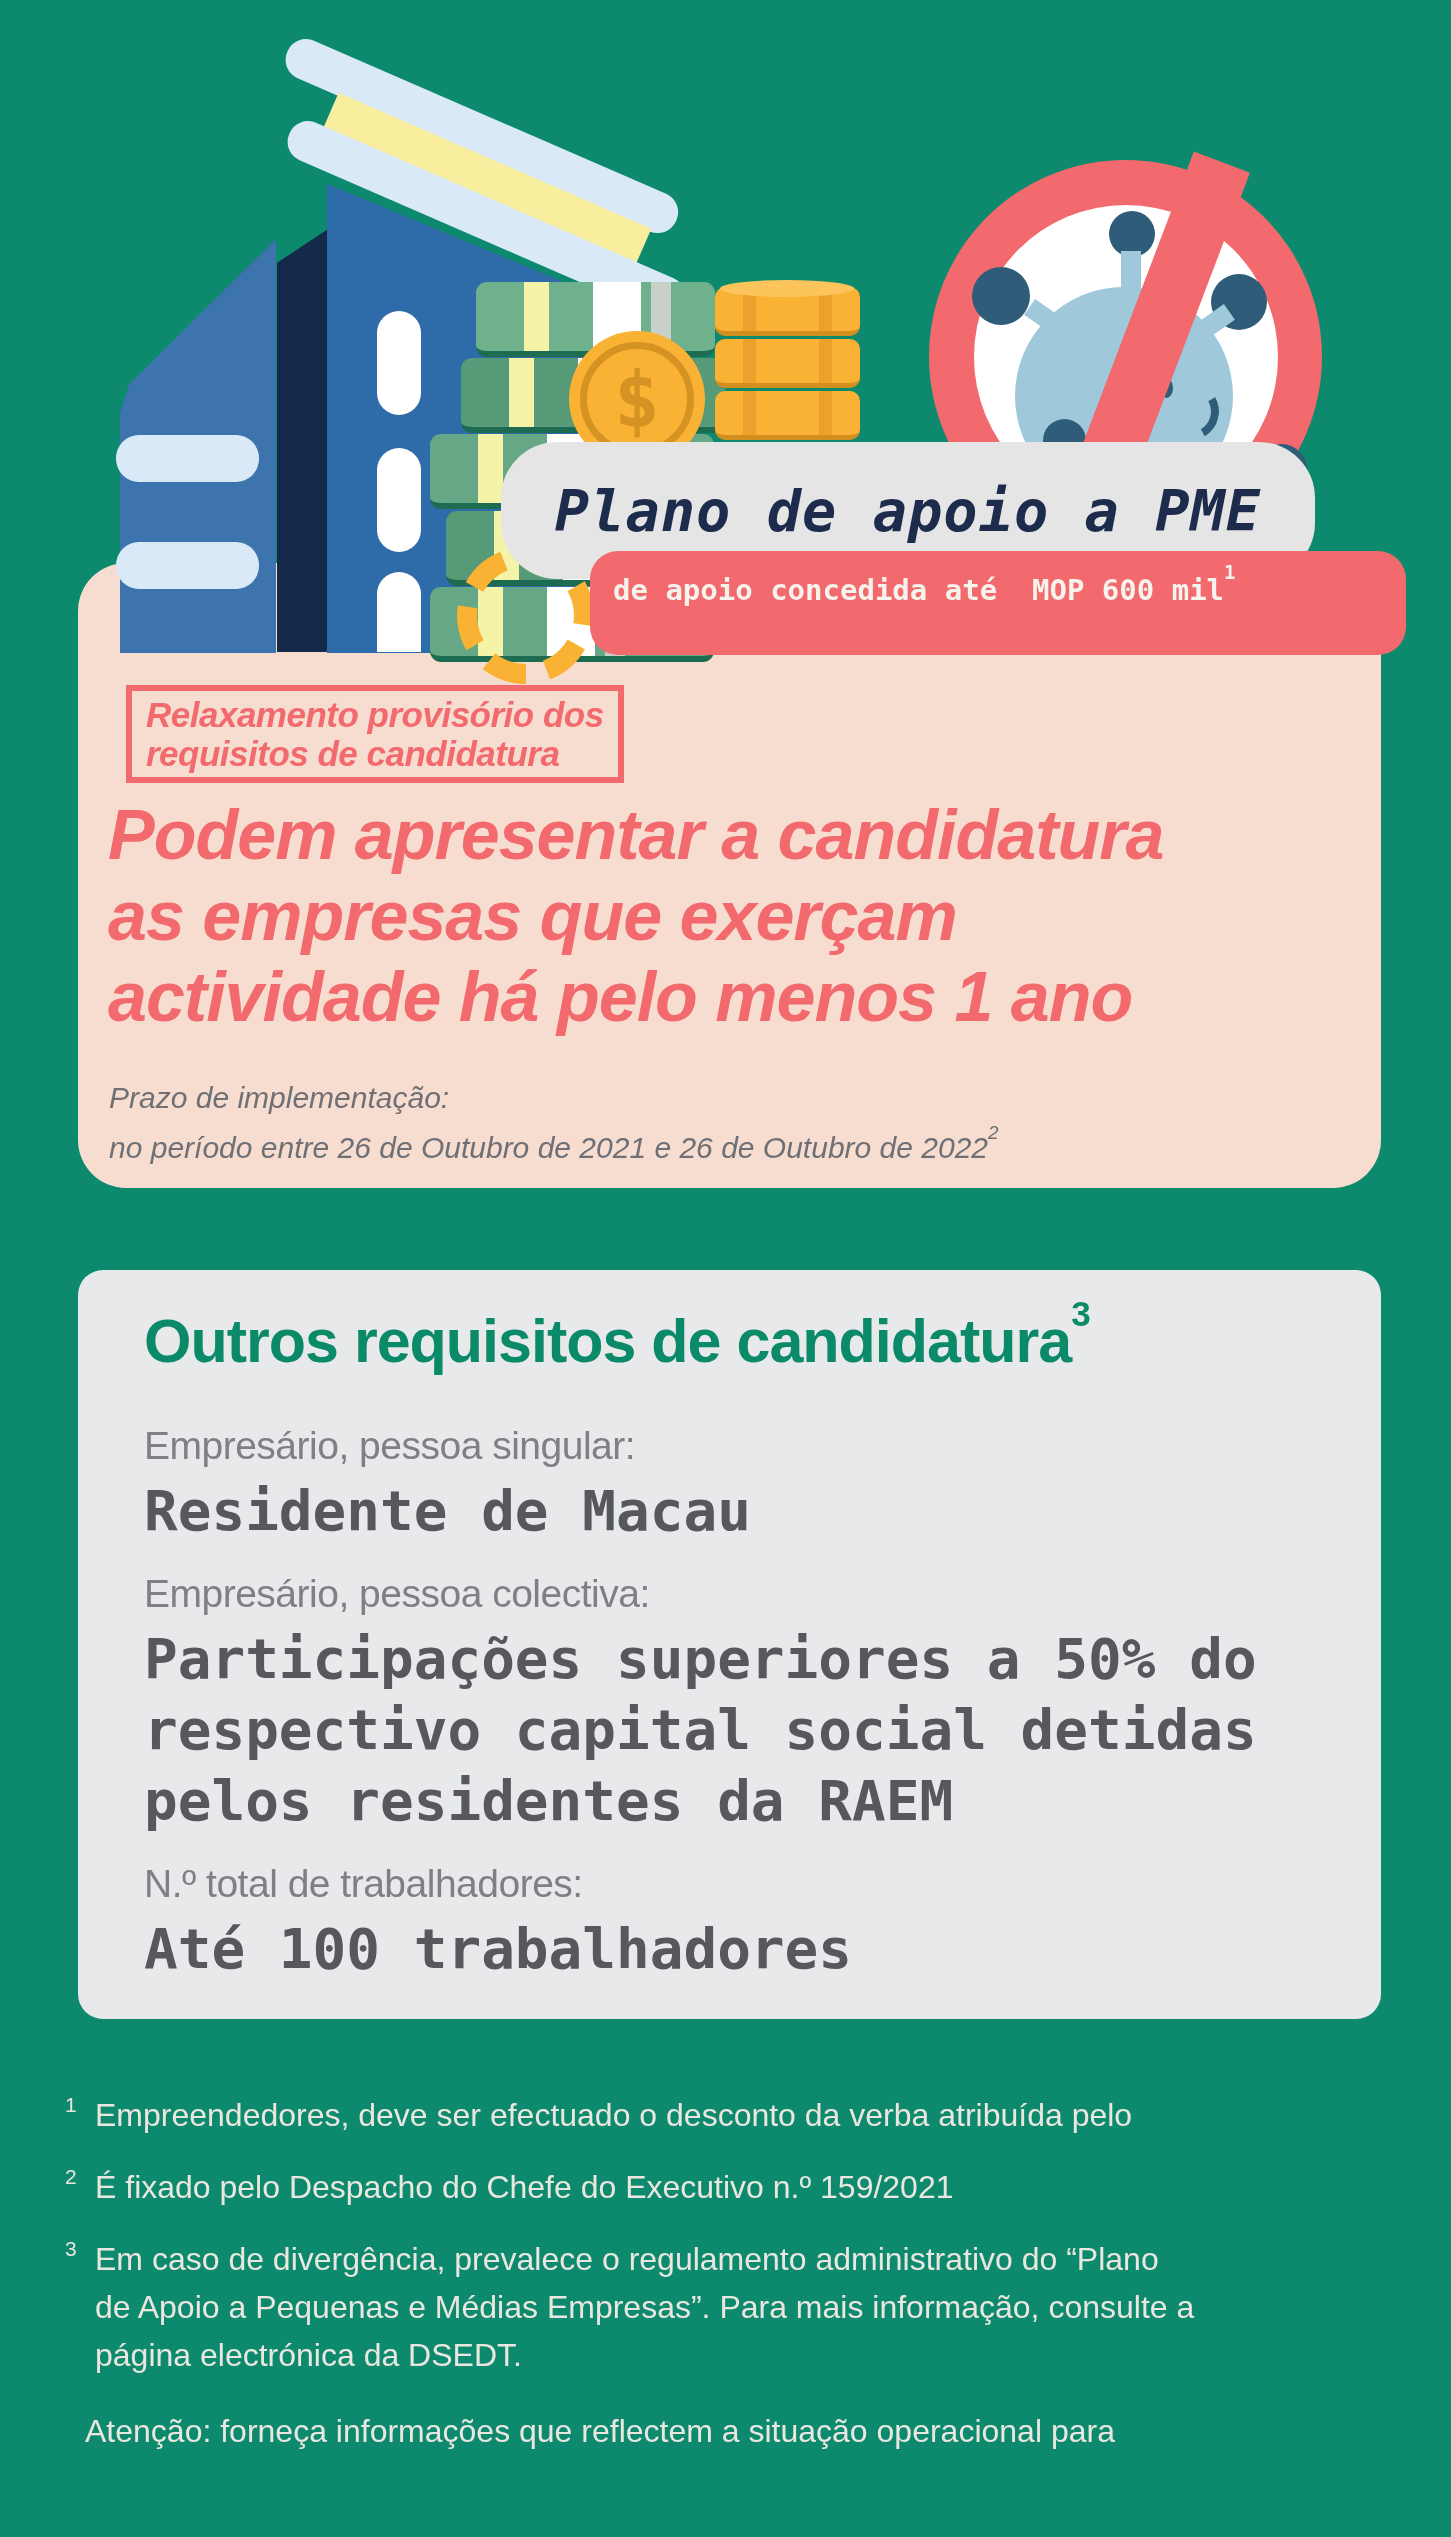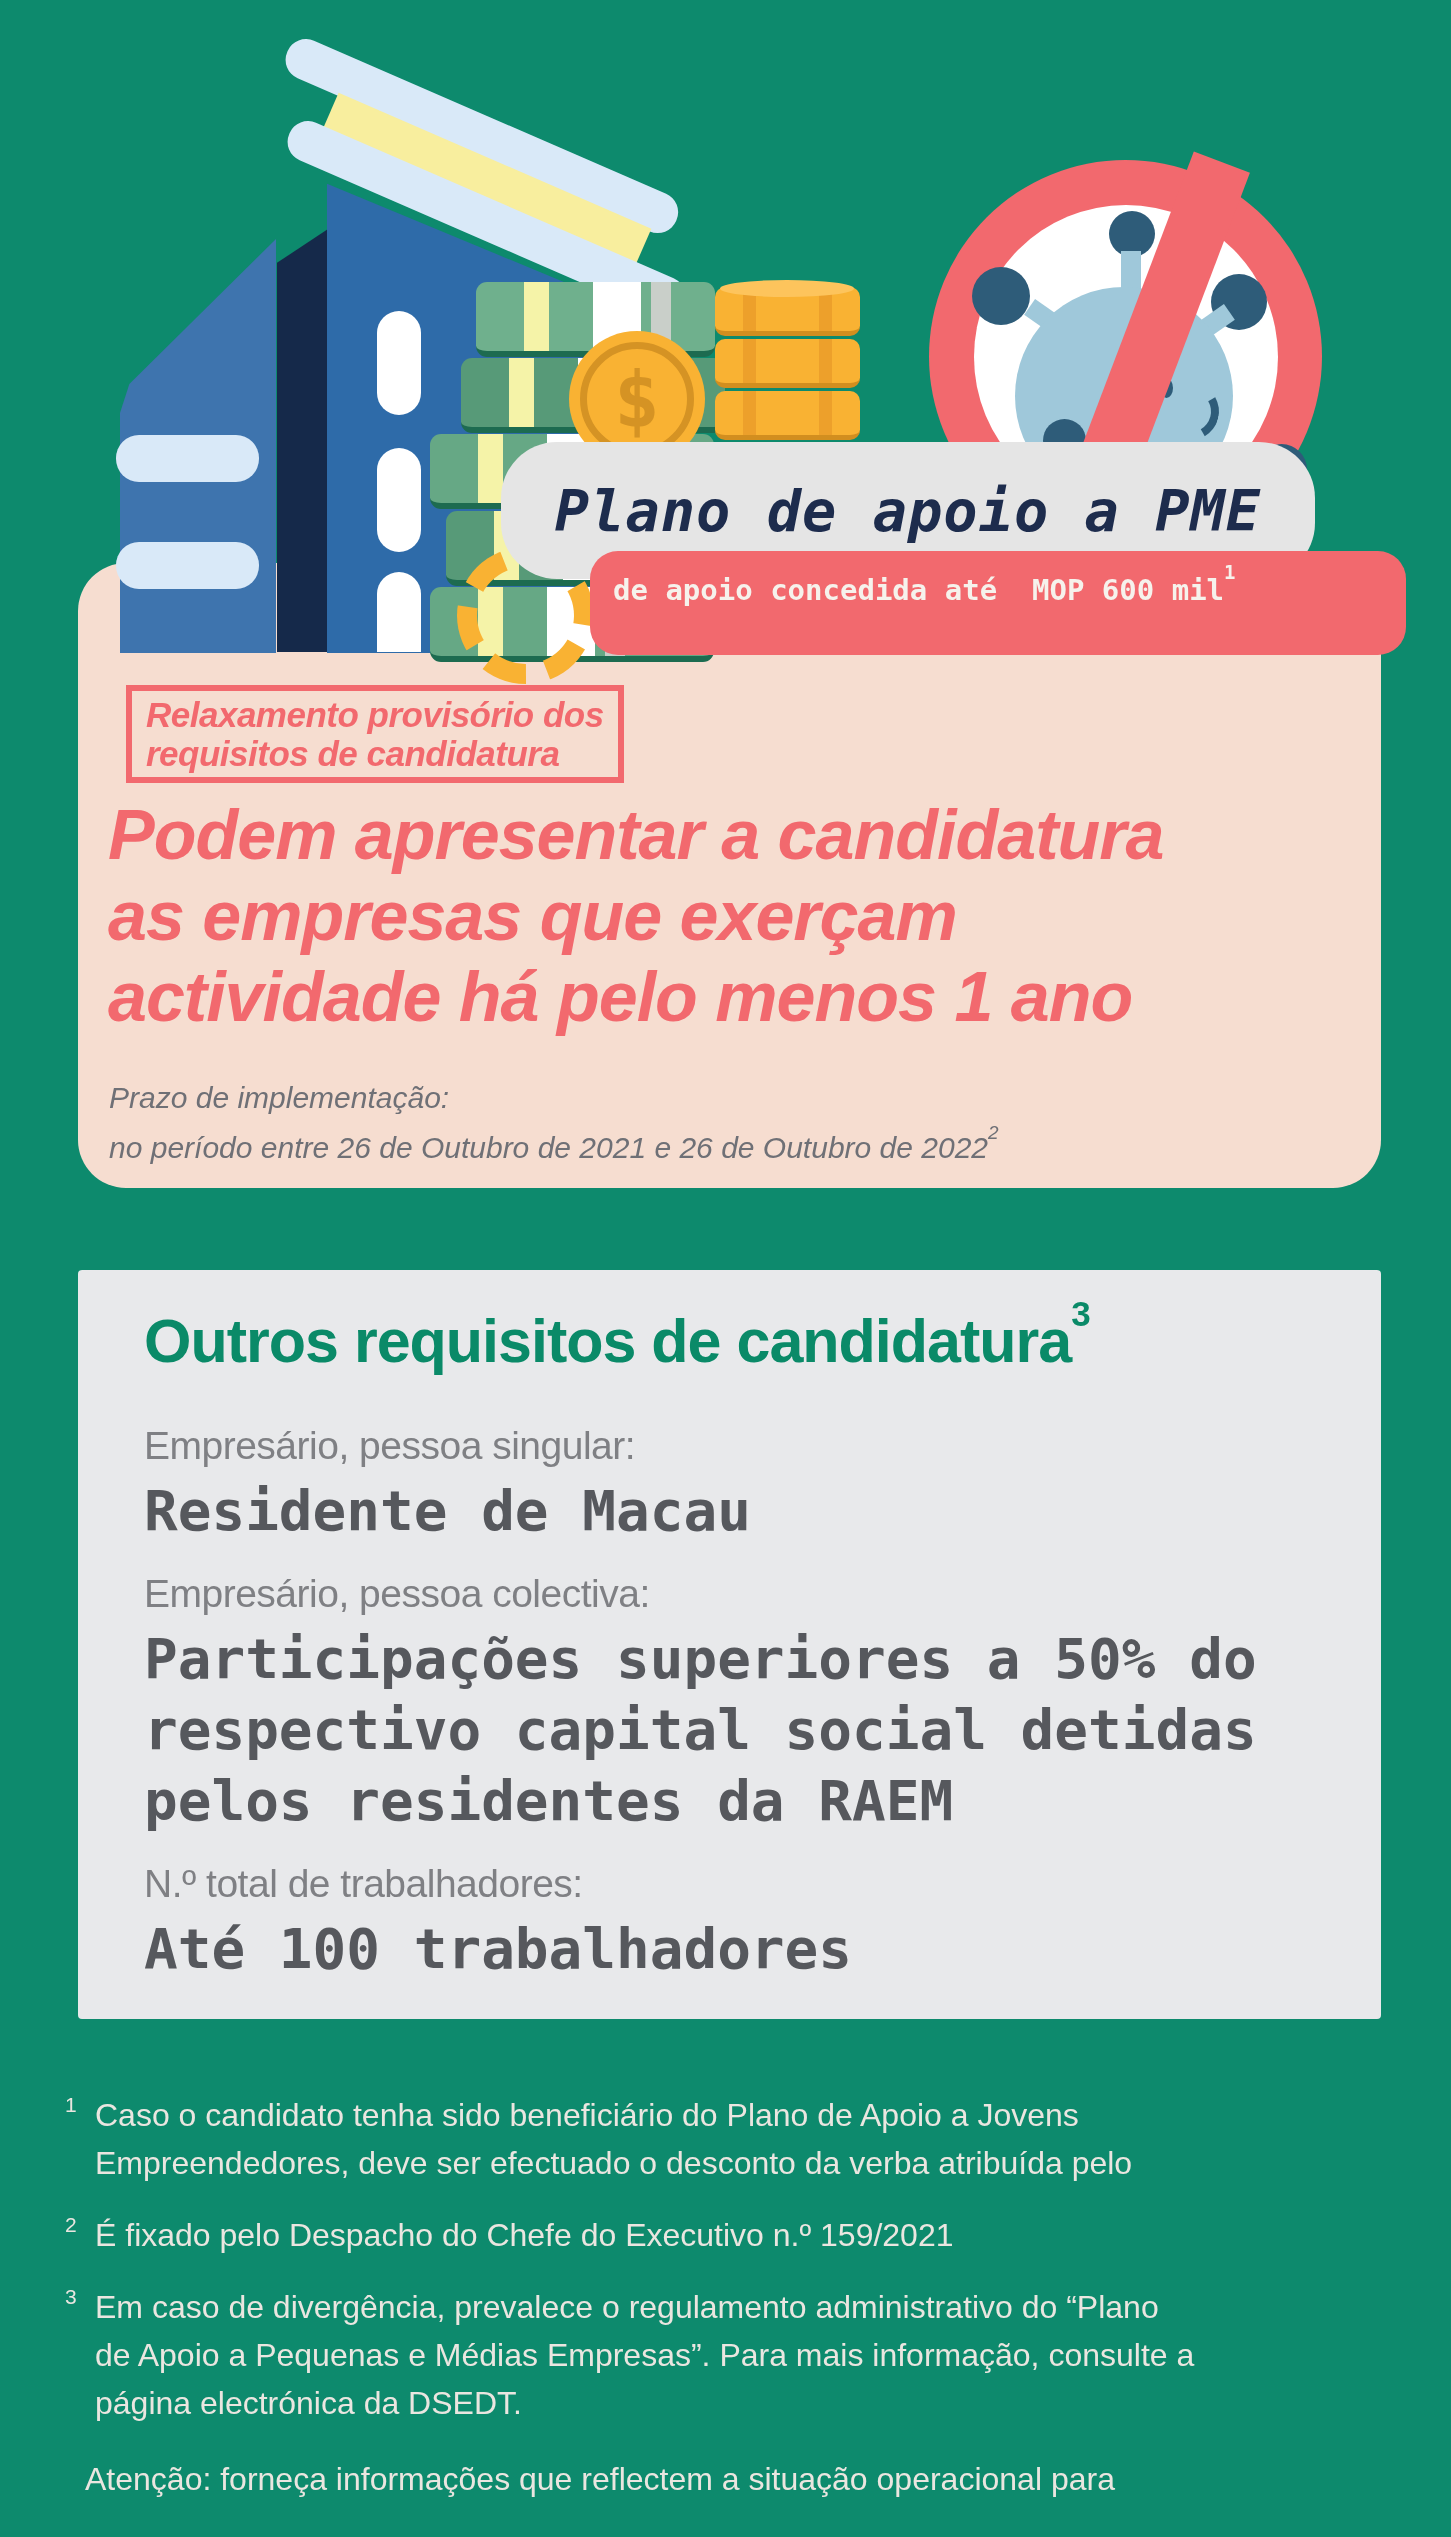--- a/index.html
+++ b/index.html
@@ -80,21 +80,21 @@
   #peach{left:78px;top:563px;width:1303px;height:625px;background:#f6ddd0;border-radius:48px;z-index:2;font-style:italic;}
   #relax{left:48px;top:122px;border:6px solid #f2696e;padding:4px 14px;width:max-content;}
   .relax-line{font-weight:bold;font-size:35px;line-height:39px;color:#f2696e;letter-spacing:-0.5px;white-space:nowrap;}
   #headline{left:30px;top:232px;}
   .headline-line{font-weight:bold;font-size:70px;line-height:81px;color:#f2696e;letter-spacing:-1px;white-space:nowrap;}
   #period{left:31px;top:513px;}
   .period-line{font-size:30px;line-height:43px;color:#6f7076;white-space:pre;}
   .period-line sup{font-size:19px;position:relative;top:-8px;}
 
   
-  #graybox{left:78px;top:1270px;width:1303px;height:749px;background:#e8e9eb;border-radius:4px;
+  #graybox{left:78px;top:1270px;width:1303px;height:749px;background:#e8e9eb;border-radius:25px;
     padding:36px 66px 0;box-sizing:border-box;z-index:2;}
   .req-title{font-weight:bold;font-size:61px;color:#0a8a68;letter-spacing:-1px;margin-bottom:48px;white-space:nowrap;}
   .req-title sup{font-size:35px;position:relative;top:-15px;}
   .req-label{font-size:39px;color:#7f8084;letter-spacing:-0.5px;margin-bottom:7px;white-space:nowrap;}
   .req-value{font-family:"DejaVu Sans Mono",monospace;font-weight:bold;font-size:56px;line-height:71px;
     color:#56585d;margin-bottom:26px;}
   .req-value div{white-space:nowrap;}
 
   
   #footnotes{left:65px;top:2091px;width:1340px;color:#eae6e0;z-index:2;}
@@ -246,21 +246,20 @@
       <div class="req-value">
         <div>Até 100 trabalhadores</div>
       </div>
     </div>
   </div>
 
   <div class="abs" id="footnotes">
     <div class="fn">
       <div class="fn-marker">1</div>
       <div class="fn-text">
-        <div>Caso o candidato tenha sido beneficiário do Plano de Apoio a Jovens</div>
         <div>Empreendedores, deve ser efectuado o desconto da verba atribuída pelo</div>
       </div>
     </div>
     <div class="fn">
       <div class="fn-marker">2</div>
       <div class="fn-text">
         <div>É fixado pelo Despacho do Chefe do Executivo n.º 159/2021</div>
       </div>
     </div>
     <div class="fn">

